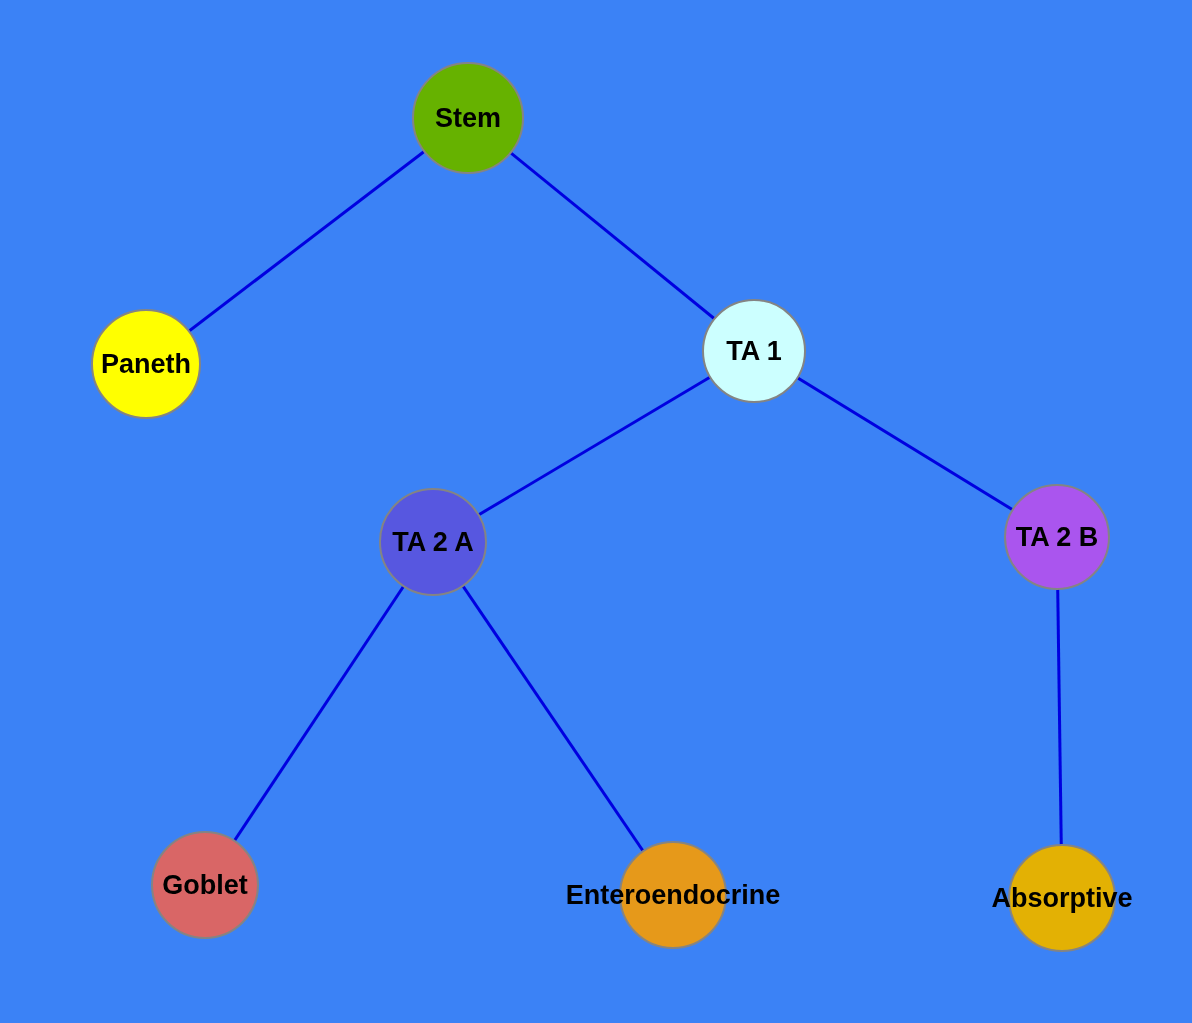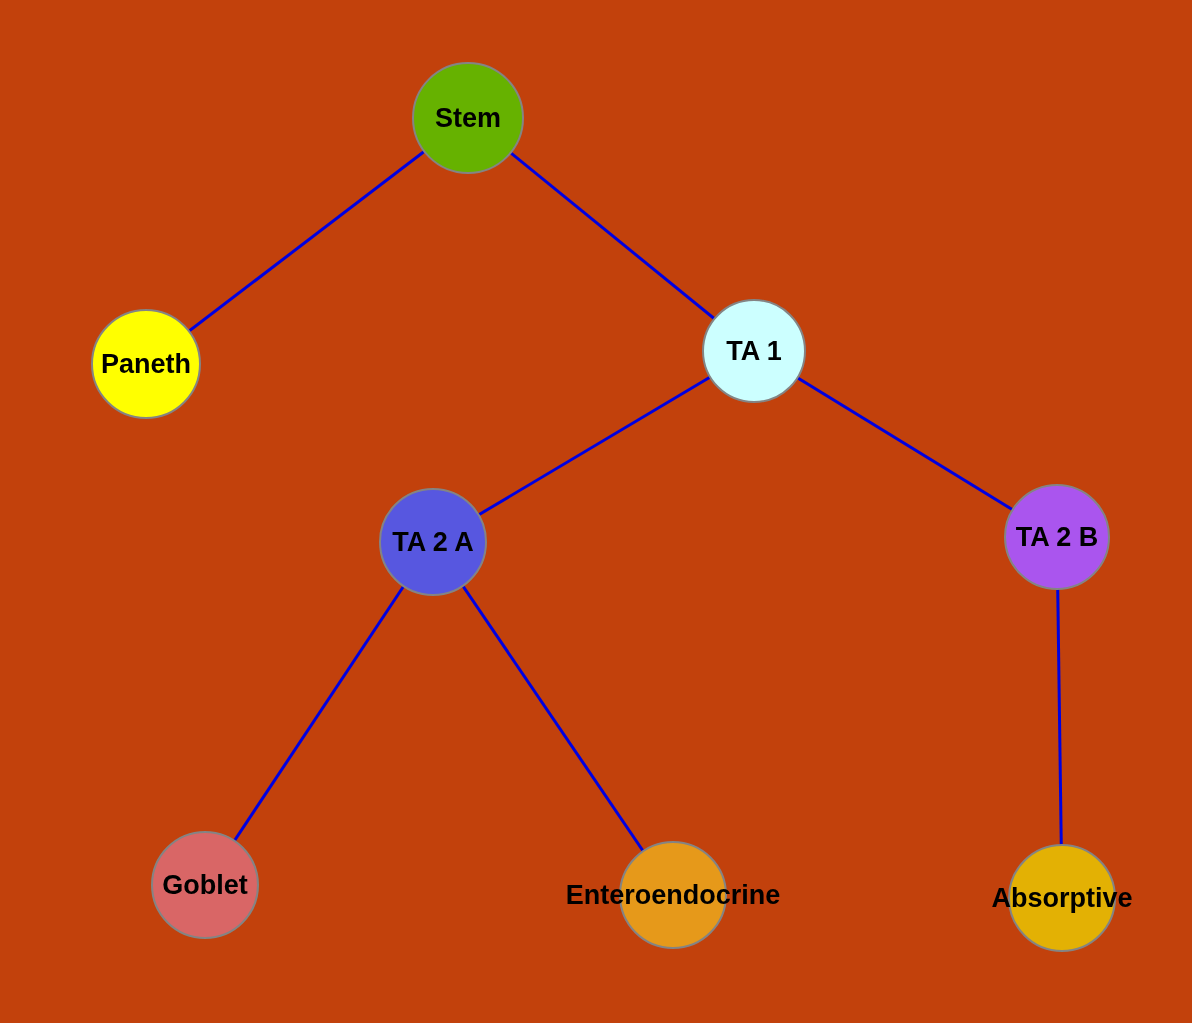--- a/index.html
+++ b/index.html
@@ -4,21 +4,21 @@
 <style>
   html, body {
     margin: 0;
     padding: 0;
     font-family: "Liberation Sans", sans-serif;
   }
   #canvas {
     position: relative;
     width: 1192px;
     height: 1023px;
-    background: #c2410c;
+    background: #3b82f6;
     overflow: hidden;
   }
   svg {
     display: block;
     width: 1192px;
     height: 1023px;
   }
   .edge {
     stroke-width: 3px;
     fill: none;

